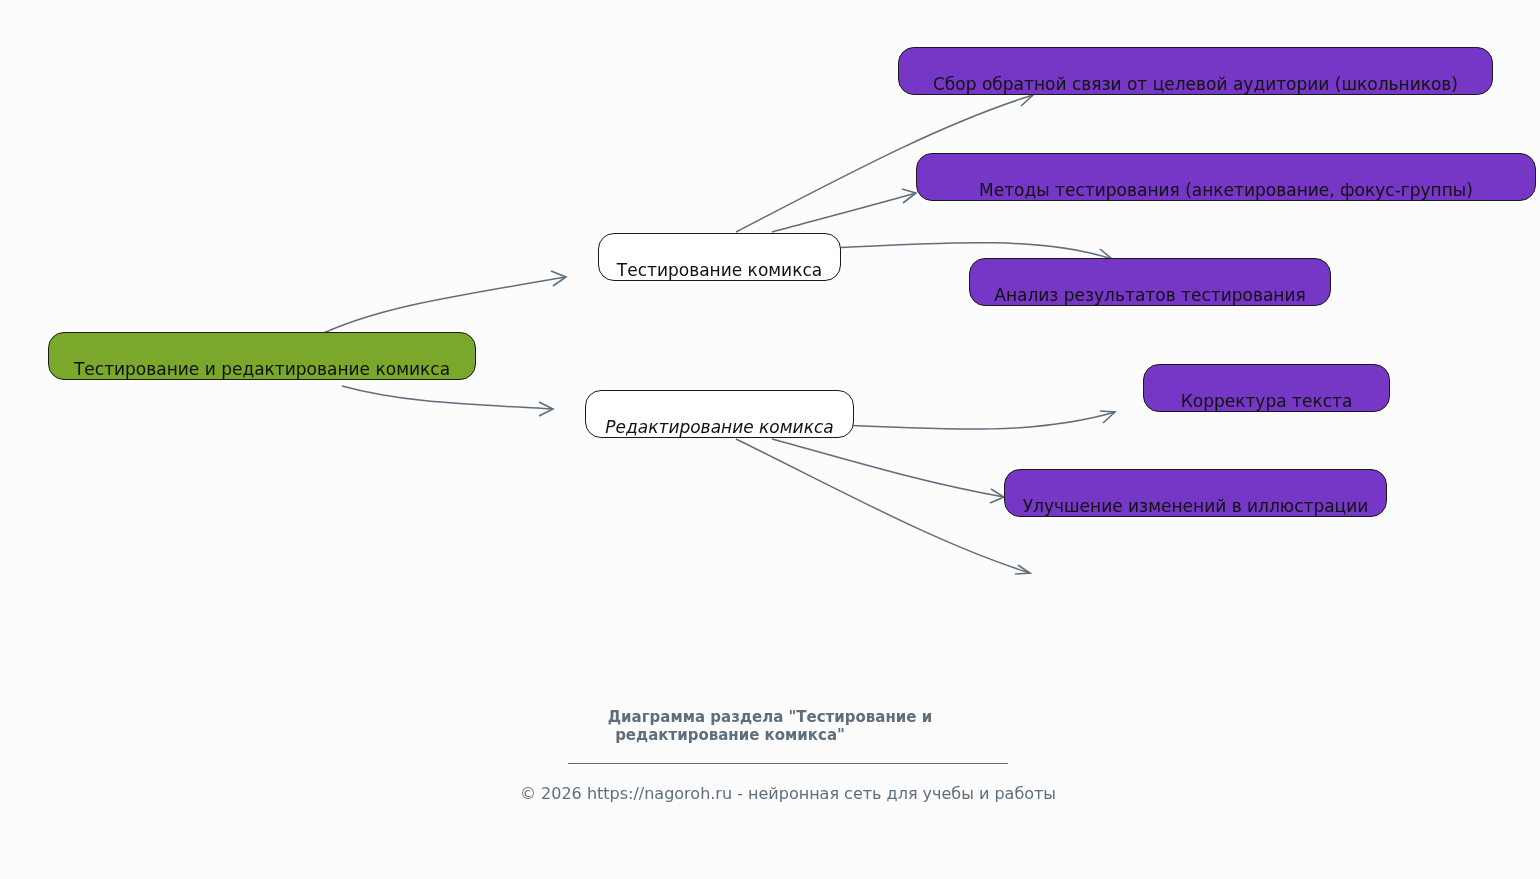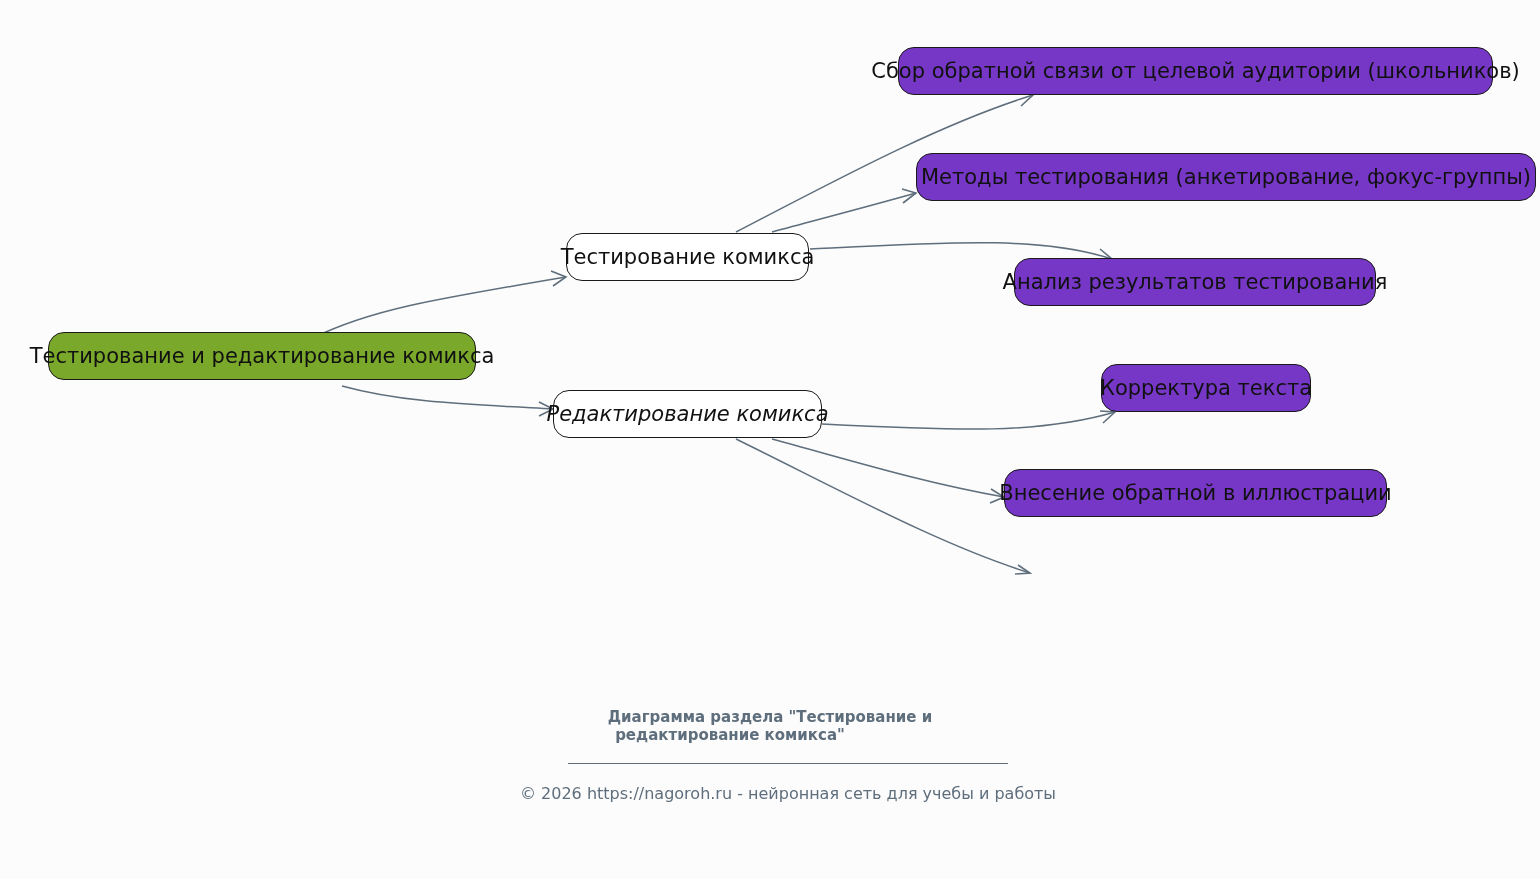--- a/index.html
+++ b/index.html
@@ -3,25 +3,25 @@
   <meta charset="utf-8">
   <style>
     html, body { margin: 0; padding: 0; }
     body {
       width: 1540px; height: 879px; background: #fcfcfc; position: relative; overflow: hidden;
       font-family: "DejaVu Sans", sans-serif;
     }
     #diagram { position: absolute; left: 0; top: 0; width: 1540px; height: 680px; }
     .node {
       position: absolute; box-sizing: border-box; height: 48px; border: 1.3px solid #1a1a1a;
-      border-radius: 16px; display: flex; align-items: center; justify-content: center;
-      font-size: 21px; color: #111; white-space: nowrap; padding: 0 0;
+      border-radius: 16px; display: flex; align-items: flex-end; justify-content: center;
+      font-size: 17px; color: #111; white-space: nowrap; padding: 0 0;
     }
     .root { background: #7aa82b; }
-    .branch { background: #ffffff; }
+    .branch { background: #ffffff; margin-left: 32px; }
     .leaf { background: #7637c6; }
     .edge { fill: none; stroke: #5e6e7c; stroke-width: 1.5; }
     .arrow { fill: none; stroke: #5e6e7c; stroke-width: 1.6; stroke-linejoin: miter; }
     #caption {
       position: absolute; left: 0; width: 1540px; top: 708px; text-align: center;
       color: #5e6e7c; font-weight: bold; font-size: 15px; line-height: 18px;
     }
     #caption .line { display: block; }
     #caption .l1 { padding-left: 0; }
     #caption .l2 { padding-right: 80px; }
@@ -68,28 +68,28 @@
   <div class="node branch" style="left:553px;top:390px;width:269px;font-style:italic;">
     <span>Редактирование комикса</span>
   </div>
 
   <div class="node leaf" style="left:898px;top:47px;width:595px;">
     <span>Сбор обратной связи от целевой аудитории (школьников)</span>
   </div>
   <div class="node leaf" style="left:916px;top:153px;width:620px;">
     <span>Методы тестирования (анкетирование, фокус-группы)</span>
   </div>
-  <div class="node leaf" style="left:1014px;top:258px;width:362px;">
+  <div class="node leaf" style="left:969px;top:258px;width:362px;">
     <span>Анализ результатов тестирования</span>
   </div>
-  <div class="node leaf" style="left:1101px;top:364px;width:210px;">
+  <div class="node leaf" style="left:1143px;top:364px;width:247px;">
     <span>Корректура текста</span>
   </div>
   <div class="node leaf" style="left:1004px;top:469px;width:383px;">
-    <span>Внесение обратной в иллюстрации</span>
+    <span>Улучшение изменений в иллюстрации</span>
   </div>
 </div>
 
 <div id="caption">
   <span class="line l1">Диаграмма раздела "Тестирование и</span>
   <span class="line l2">редактирование комикса"</span>
 </div>
 <div id="divider"></div>
 <div id="footer">© 2026 https://nagoroh.ru - нейронная сеть для учебы и работы</div>
 

